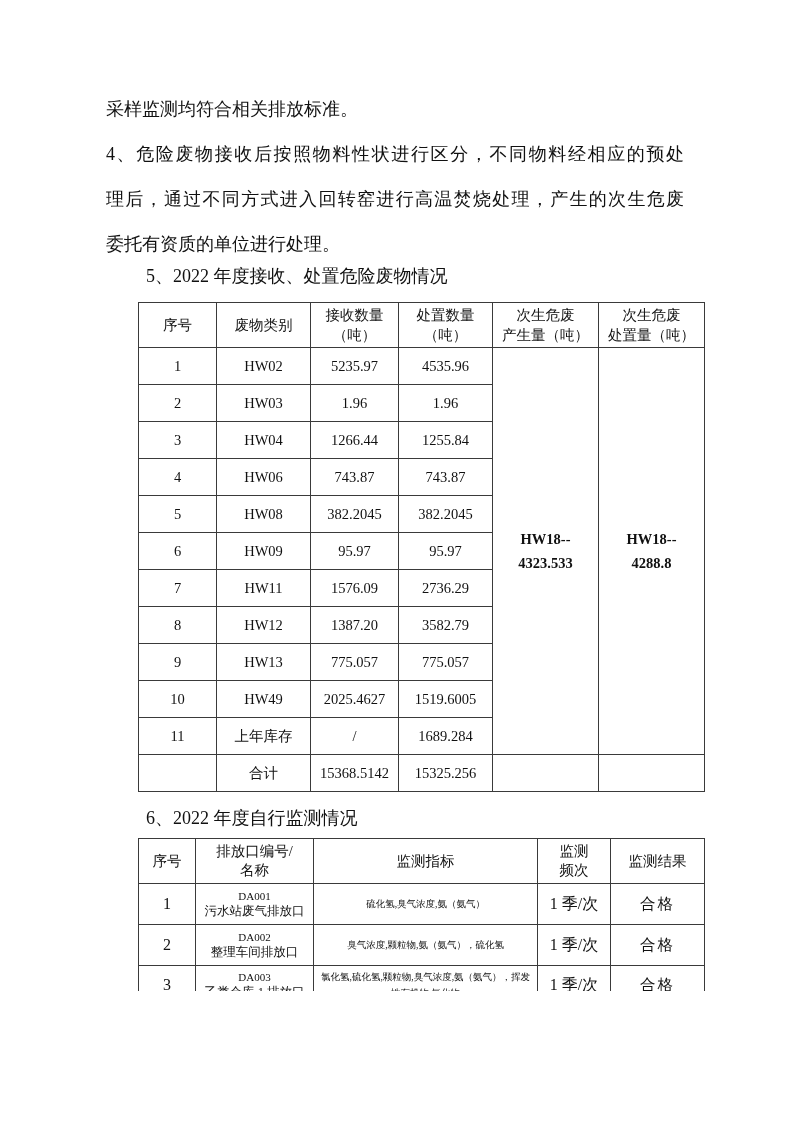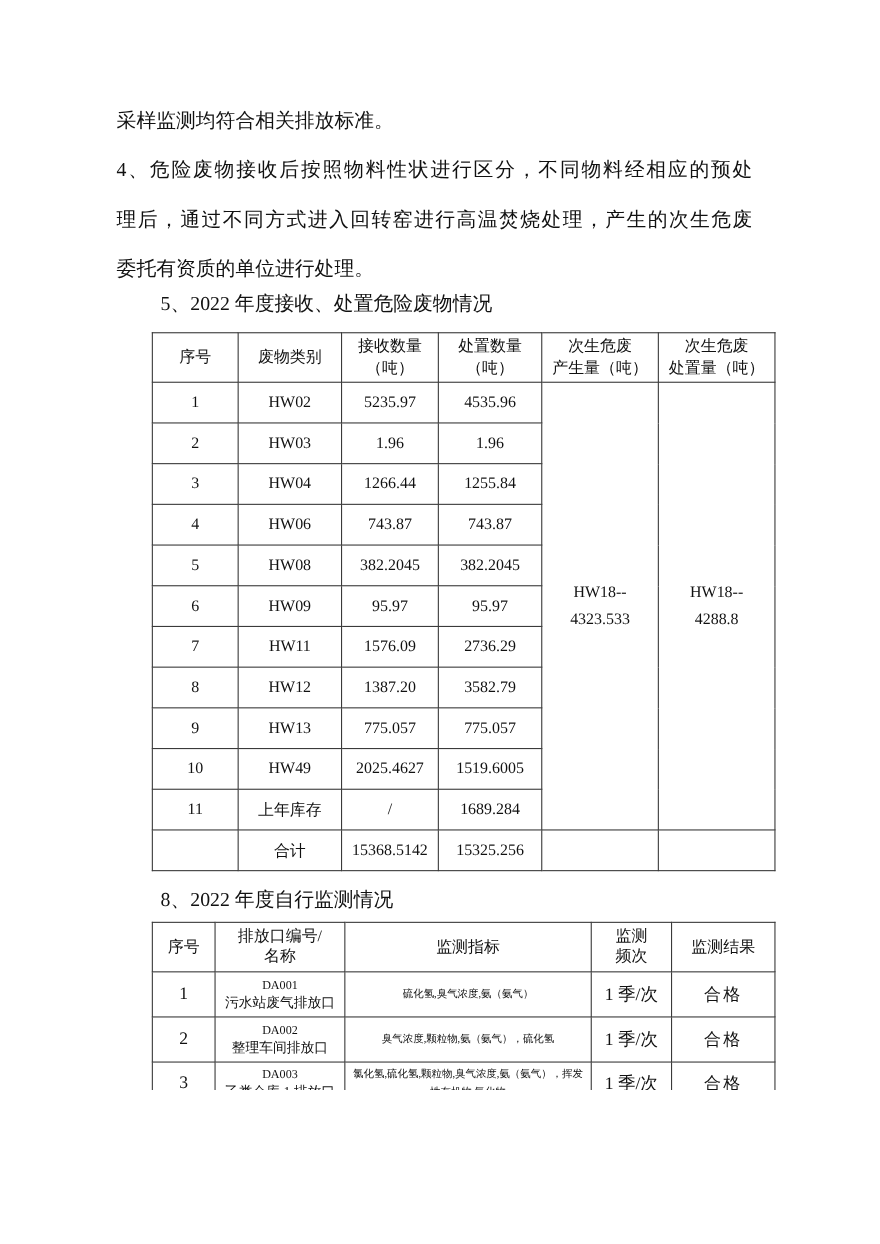--- a/index.html
+++ b/index.html
@@ -51,20 +51,21 @@
     font-size:14.5px; line-height:20px;
     white-space:pre-line;
   }
   .t1 td {
     height:36px;
     font-size:14.5px;
   }
   .t1 td.merged {
     white-space:pre-line;
     line-height:24px;
+    font-weight:bold;
   }
   
   .t2 { top:838px; }
   .t2 th {
     height:44px;
     font-size:14.5px; line-height:19px;
     white-space:pre-line;
   }
   .t2 td { font-size:14.5px; }
   .t2 tr.r1 td, .t2 tr.r2 td { height:40px; }
@@ -187,21 +188,21 @@
         <td></td>
         <td>合计</td>
         <td>15368.5142</td>
         <td>15325.256</td>
         <td></td>
         <td></td>
       </tr>
     </tbody>
   </table>
 
-  <div class="section-title" style="top:806px">8、2022 年度自行监测情况</div>
+  <div class="section-title" style="top:806px">6、2022 年度自行监测情况</div>
 
   <table class="t2">
     <colgroup>
       <col style="width:57px">
         <col style="width:118px">
         <col style="width:224px">
       <col style="width:73px">
         <col style="width:94px">
     </colgroup>
     <thead>

